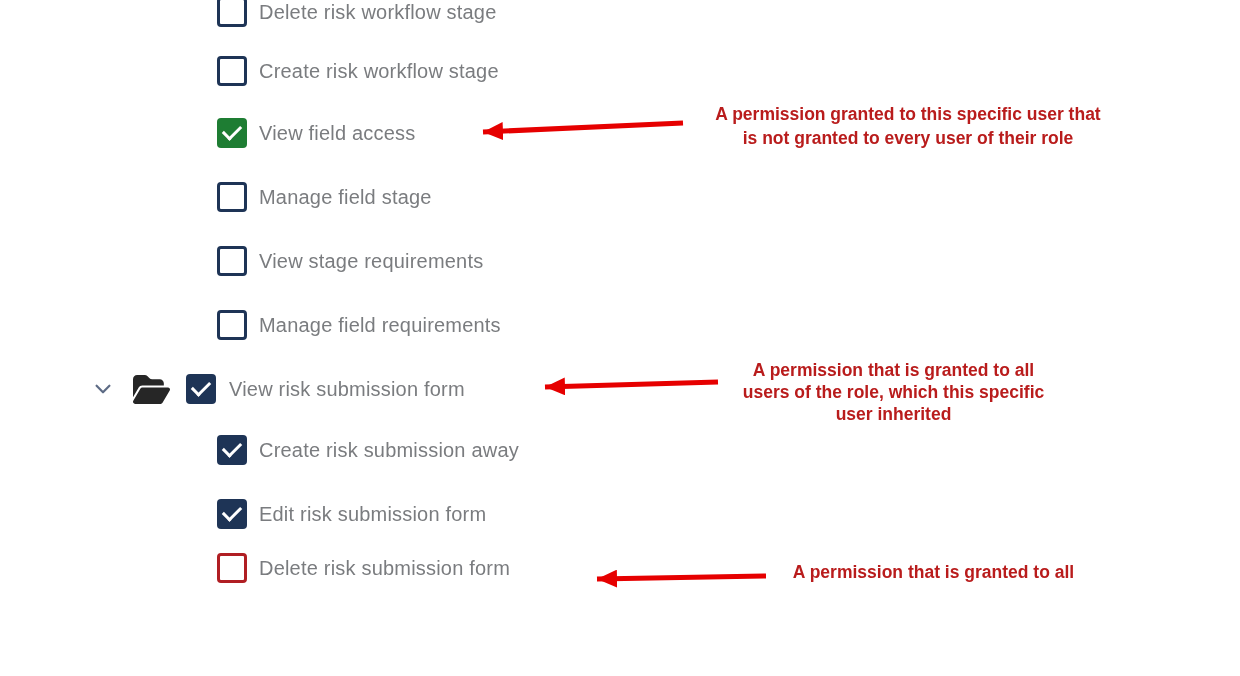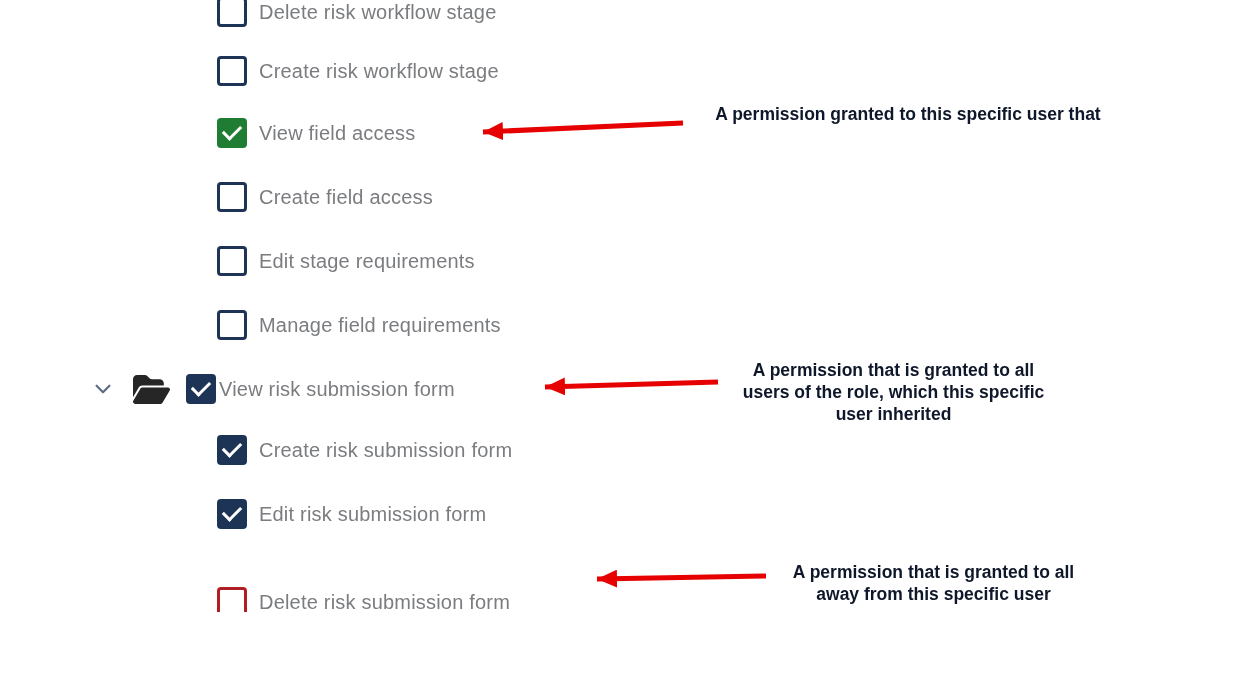--- a/index.html
+++ b/index.html
@@ -63,24 +63,24 @@
     border-bottom: 3px solid #ffffff;
     transform: rotate(-45deg);
   }
   .lbl {
     margin-left: 12px;
     font-size: 20px;
     color: #7a7c7f;
     white-space: nowrap;
     letter-spacing: 0.2px;
   }
-  .parent .lbl { margin-left: 3px; }
+  .parent .lbl { margin-left: 13px; }
   .ann {
     position: absolute;
-    color: #0f172a;
+    color: #b91c1c;
     font-weight: 700;
     font-size: 17.5px;
     text-align: center;
     z-index: 6;
   }
   .ann.lh24 { line-height: 24px; }
   .ann.lh22 { line-height: 22px; }
   #arrow-overlay {
     position: absolute;
     left: 0; top: 0;
@@ -104,26 +104,26 @@
     <span class="lbl">Create risk workflow stage</span>
   </div>
 
   <div class="row child" style="top:118px">
     <span class="cb checked-user"></span>
     <span class="lbl">View field access</span>
   </div>
 
   <div class="row child" style="top:182px">
     <span class="cb unchecked"></span>
-    <span class="lbl">Create field access</span>
+    <span class="lbl">Manage field stage</span>
   </div>
 
   <div class="row child" style="top:246px">
     <span class="cb unchecked"></span>
-    <span class="lbl">Edit stage requirements</span>
+    <span class="lbl">View stage requirements</span>
   </div>
 
   <div class="row child" style="top:310px">
     <span class="cb unchecked"></span>
     <span class="lbl">Manage field requirements</span>
   </div>
 
   <div class="row parent" style="top:374px">
     <span class="chevron">
       <svg width="22" height="22" viewBox="0 0 24 24" fill="none">
@@ -134,53 +134,53 @@
       <svg width="37" height="33" viewBox="0 0 576 512">
         <path fill="#262626" d="M88.7 223.8L0 375.8V96C0 60.7 28.7 32 64 32H181.5c17 0 33.3 6.7 45.3 18.7l26.5 26.5c12 12 28.3 18.7 45.3 18.7H416c35.3 0 64 28.7 64 64v32H144c-22.8 0-43.8 12.1-55.3 31.8zm27.6 16.1C122.1 230 132.6 224 144 224H544c11.5 0 22 6.1 27.7 16.1s5.7 22.2-.1 32.1l-112 192C453.9 474 443.4 480 432 480H32c-11.5 0-22-6.1-27.7-16.1s-5.7-22.2 .1-32.1l112-192z"></path>
       </svg>
     </span>
     <span class="cb checked-role"></span>
     <span class="lbl">View risk submission form</span>
   </div>
 
   <div class="row child" style="top:435px">
     <span class="cb checked-role"></span>
-    <span class="lbl">Create risk submission form</span>
+    <span class="lbl">Create risk submission away</span>
   </div>
 
   <div class="row child" style="top:499px">
     <span class="cb checked-role"></span>
     <span class="lbl">Edit risk submission form</span>
   </div>
 
-  <div class="row child" style="top:587px">
+  <div class="row child" style="top:553px">
     <span class="cb revoked"></span>
     <span class="lbl">Delete risk submission form</span>
   </div>
 
 
   <svg id="arrow-overlay">
     <defs>
       <marker id="ah" markerWidth="4" markerHeight="3.6" refX="4" refY="1.8" orient="auto">
         <polygon points="0 0, 4 1.8, 0 3.6" fill="#e60000"></polygon>
       </marker>
     </defs>
     <line x1="683" y1="123" x2="483" y2="132" stroke="#e60000" stroke-width="5" marker-end="url(#ah)"></line>
     <line x1="718" y1="382" x2="545" y2="387" stroke="#e60000" stroke-width="5" marker-end="url(#ah)"></line>
     <line x1="766" y1="576" x2="597" y2="579" stroke="#e60000" stroke-width="5" marker-end="url(#ah)"></line>
   </svg>
 
   <div class="ann lh24" style="left:662px; top:102px; width:492px;">
     <div>A permission granted to this specific user that</div>
+    <div>is not granted to every user of their role</div>
   </div>
 
   <div class="ann lh22" style="left:700px; top:359px; width:387px;">
     <div>A permission that is granted to all</div>
     <div>users of the role, which this specific</div>
     <div>user inherited</div>
   </div>
 
   <div class="ann lh22" style="left:740px; top:561px; width:387px;">
     <div>A permission that is granted to all</div>
-    <div>away from this specific user</div>
   </div>
 
 </div>
 
 </body></html>

